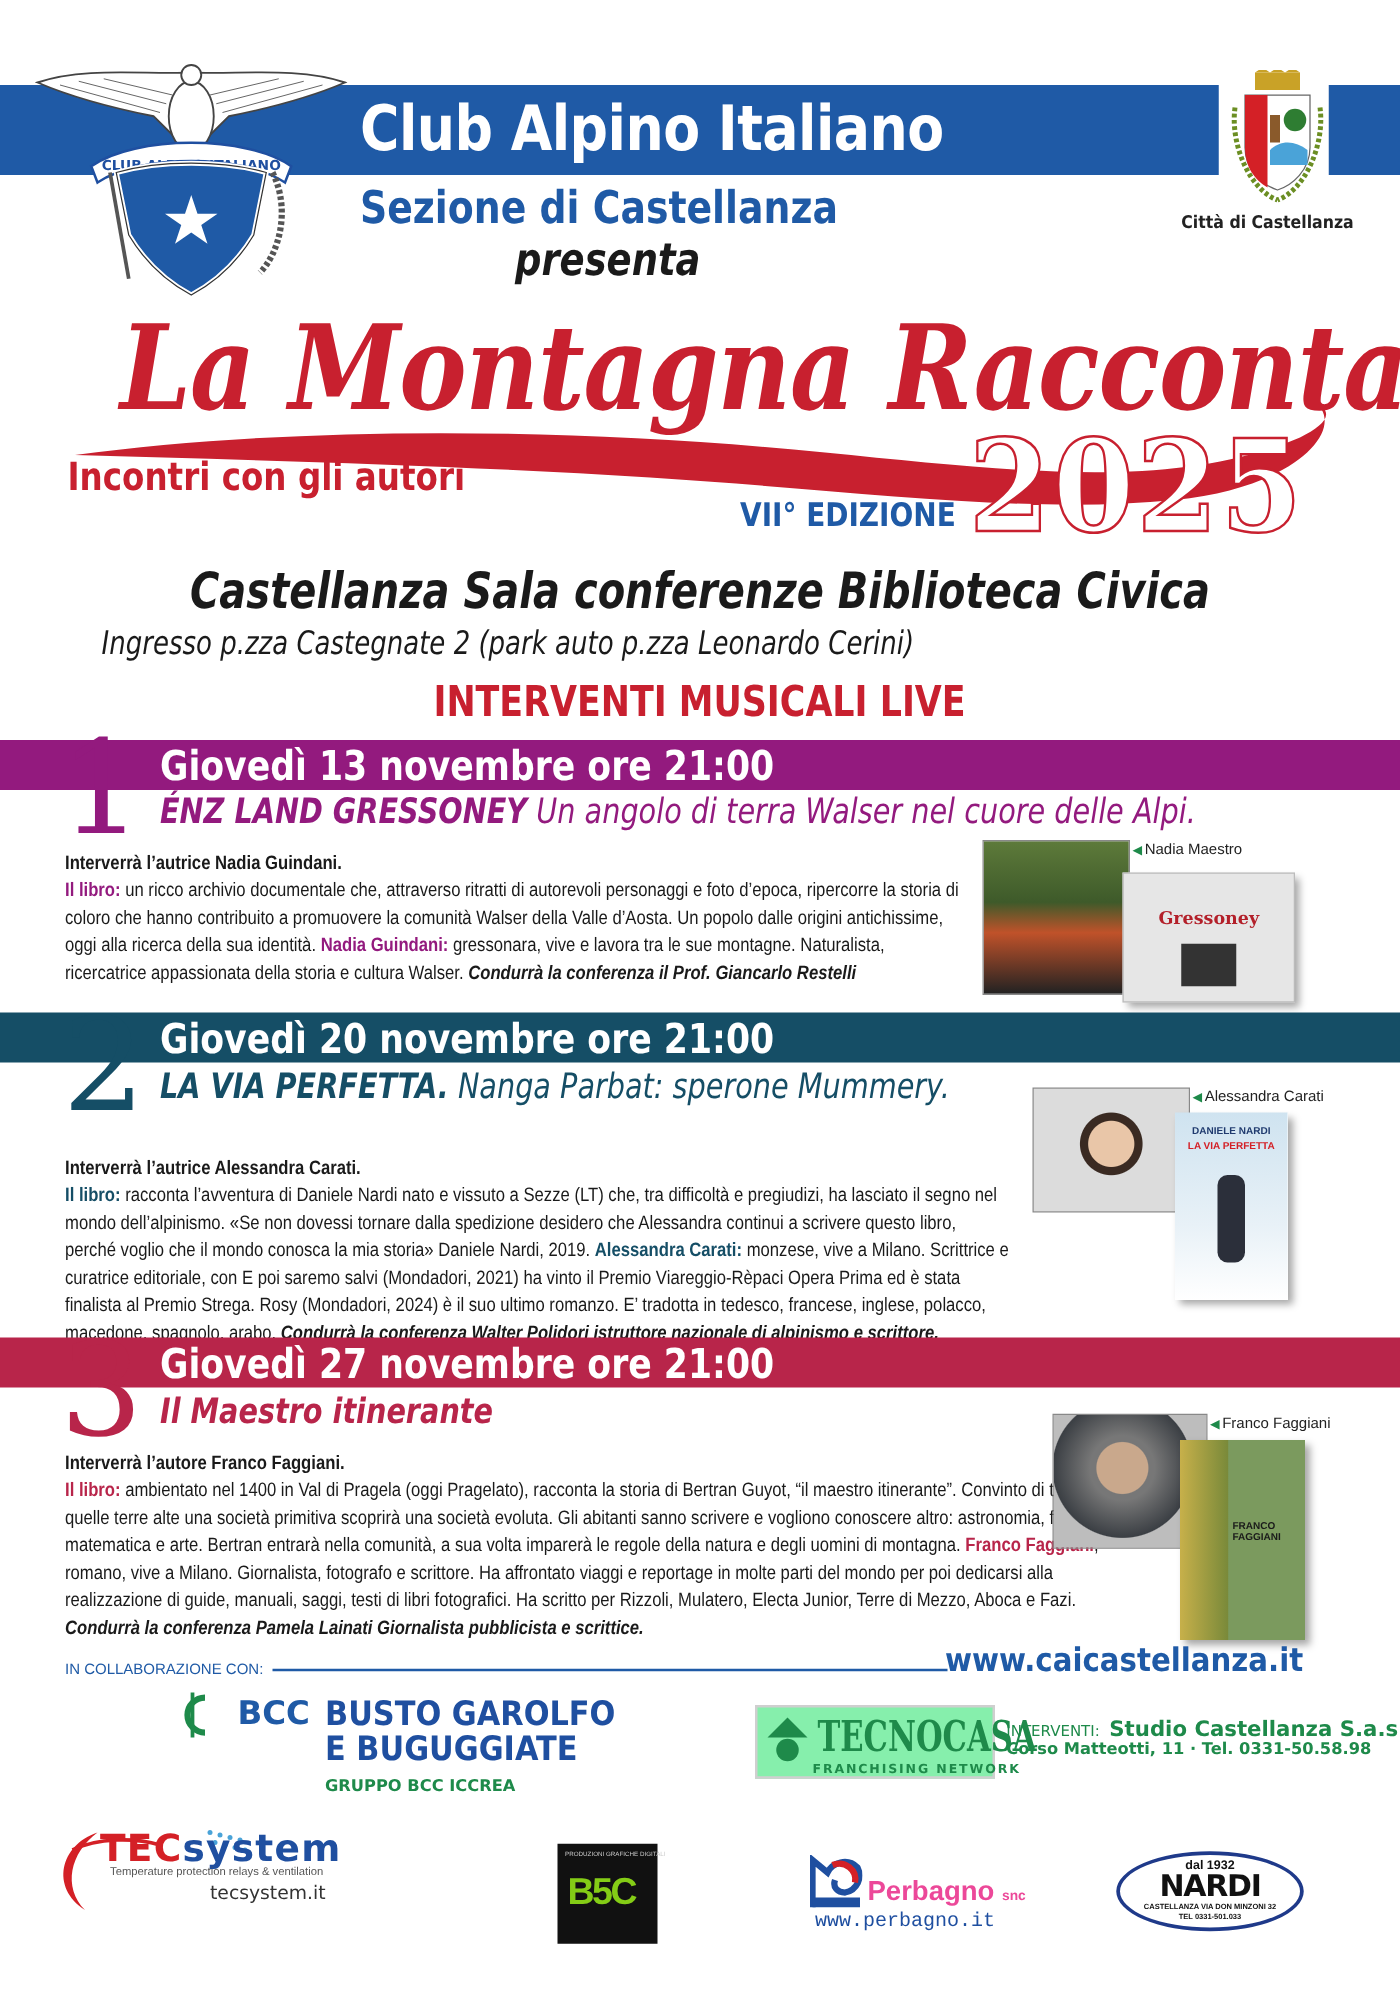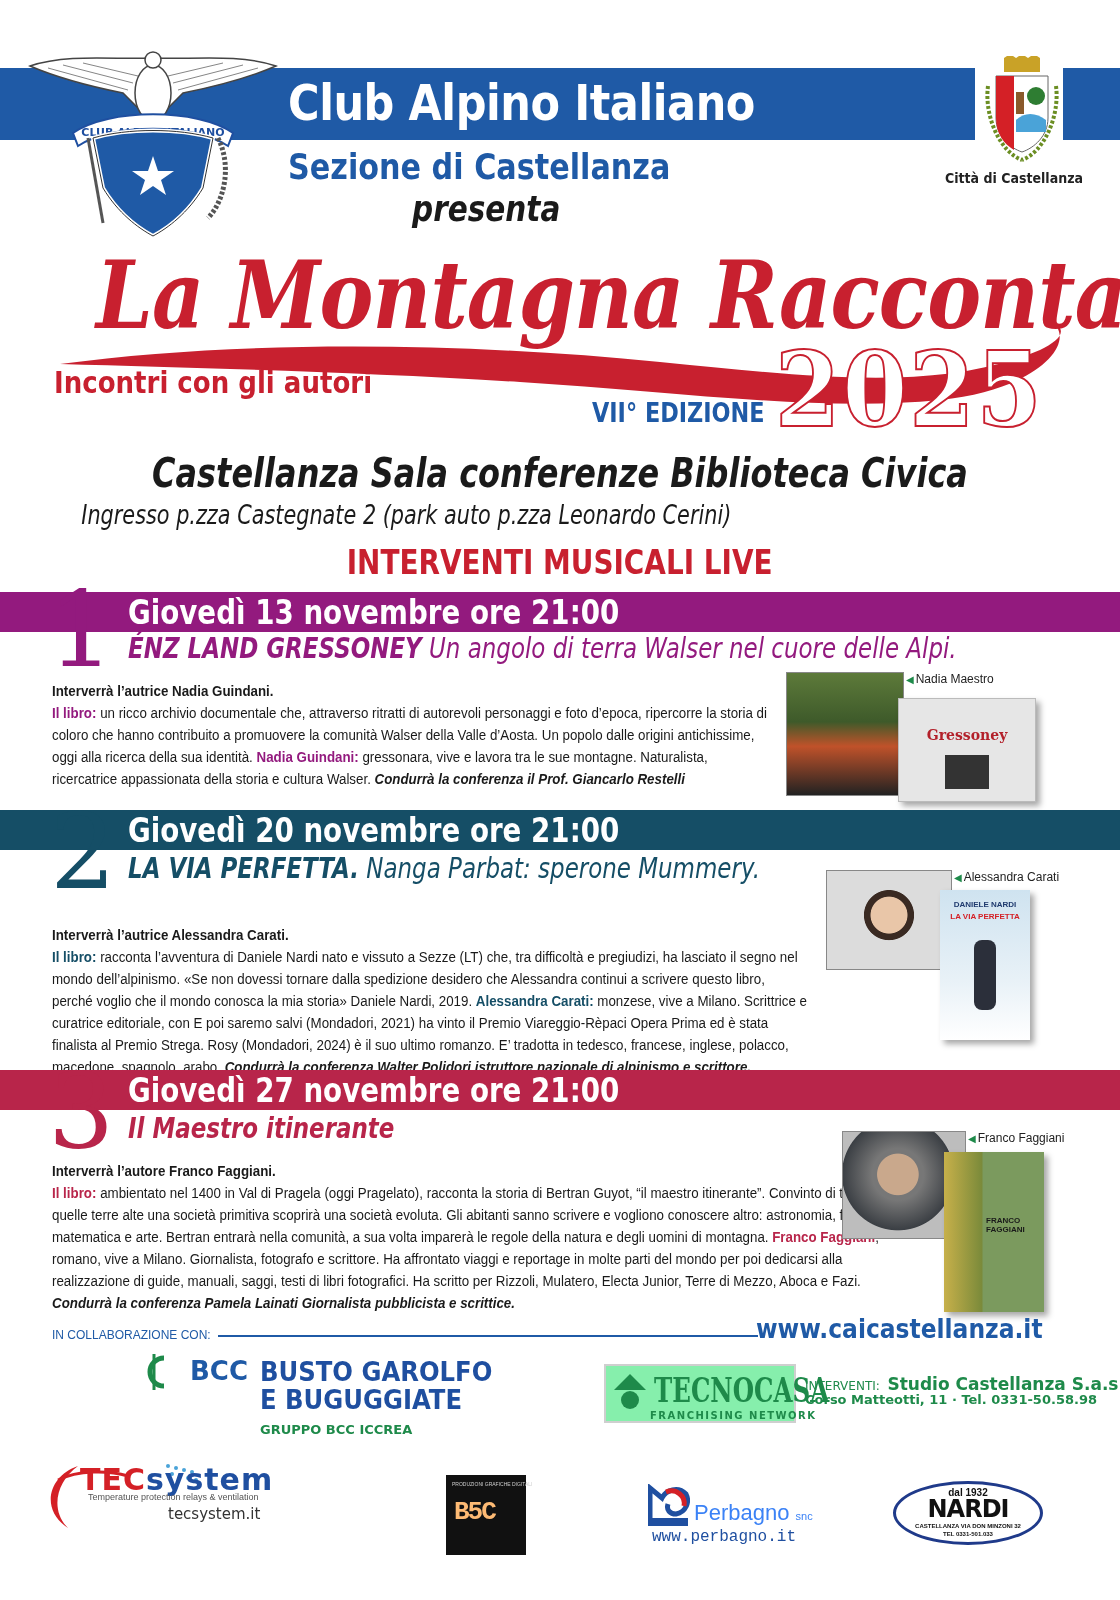--- a/index.html
+++ b/index.html
@@ -67,25 +67,25 @@
   .affiliato2 { position: absolute; left: 805px; top: 1392px; font-size: 13px; font-weight: bold; color: #1e8a4a; font-family: "DejaVu Sans", sans-serif; white-space: nowrap; }
 
   .tecsystem { position: absolute; left: 38px; top: 1462px; width: 280px; height: 70px; }
   .tecsystem-word { position: absolute; left: 80px; top: 1462px; font-size: 30px; font-weight: bold; font-family: "DejaVu Sans", sans-serif; white-space: nowrap; letter-spacing: 1px; }
   .tecsystem-word .t1 { color: #d42026; }
   .tecsystem-word .t2 { color: #1f4fa0; }
   .tecsystem-tag { position: absolute; left: 88px; top: 1492px; font-size: 9px; color: #555; white-space: nowrap; }
   .tecsystem-url { position: absolute; left: 168px; top: 1505px; font-size: 15px; color: #333; font-family: "DejaVu Sans", sans-serif; }
 
   .bsc { position: absolute; left: 446px; top: 1475px; width: 80px; height: 80px; background: #111; }
-  .bsc-word { position: absolute; left: 8px; top: 22px; font-size: 26px; color: #fdba74; font-family: Liberation Mono, monospace; font-weight: bold; letter-spacing: -2px; }
+  .bsc-word { position: absolute; left: 8px; top: 22px; font-size: 30px; color: #84cc16; font-family: Liberation Sans, sans-serif; font-weight: bold; letter-spacing: -2px; }
   .bsc-top { position: absolute; left: 6px; top: 6px; font-size: 5px; color: #ccc; white-space: nowrap; }
 
   .perbagno-icon { position: absolute; left: 648px; top: 1484px; width: 42px; height: 42px; }
-  .perbagno-name { position: absolute; left: 694px; top: 1500px; font-size: 22px; color: #3b82f6; font-family: "Liberation Sans", sans-serif; white-space: nowrap; }
+  .perbagno-name { position: absolute; left: 694px; top: 1500px; font-size: 22px; color: #ec4899; font-family: "Liberation Sans", sans-serif; white-space: nowrap; font-weight: bold; }
   .perbagno-name small { font-size: 11px; }
   .perbagno-url { position: absolute; left: 652px; top: 1528px; font-size: 16px; color: #1f4fa0; font-family: Liberation Mono, monospace; }
 
   .gadda { position: absolute; left: 893px; top: 1481px; width: 150px; height: 64px; border: 3px solid #1f3a8a; border-radius: 50%; background: #fff; text-align: center; }
   .gadda-since { position: absolute; left: 0; width: 100%; top: 3px; font-size: 10px; font-weight: bold; color: #111; }
   .gadda-name { position: absolute; left: 0; width: 100%; top: 11px; font-size: 24px; font-weight: bold; color: #111; font-family: "DejaVu Sans", sans-serif; letter-spacing: -1px; }
   .gadda-addr { position: absolute; left: 0; width: 100%; top: 39px; font-size: 6px; font-weight: bold; color: #111; }
   .gadda-tel { position: absolute; left: 0; width: 100%; top: 47px; font-size: 6px; font-weight: bold; color: #111; }
 </style>
 </head>

